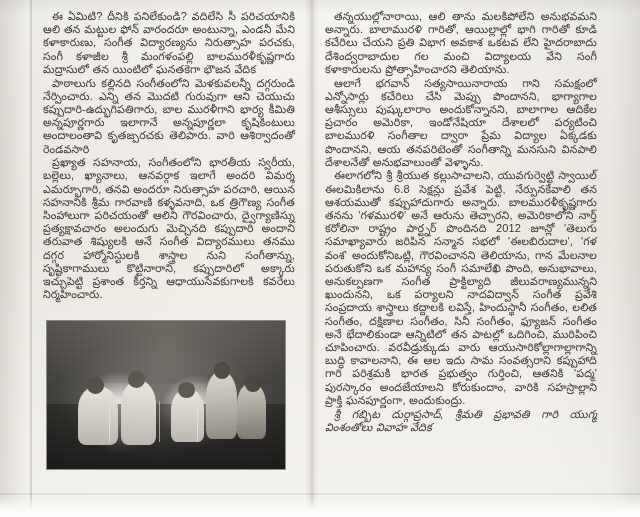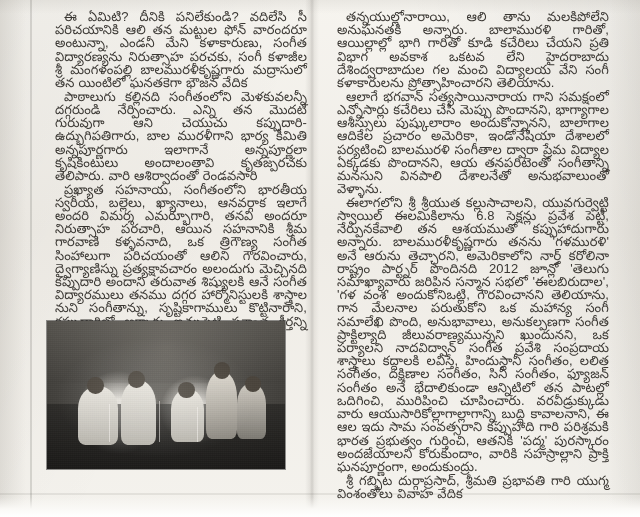--- a/index.html
+++ b/index.html
@@ -62,45 +62,44 @@
     position: absolute;
     left: 0; right: 0;
     bottom: 22px;
     height: 2px;
     background: rgba(80,76,70,0.10);
   }
   
   .col {
     position: absolute;
     top: 10px;
-    font-size: 13px;
+    font-size: 11px;
     line-height: 13.2px;
     color: #2d2a26;
     text-align: justify;
     letter-spacing: 0.1px;
     word-spacing: 0.4px;
-    margin-left: 12px;
   }
   .col p {
     margin: 0 0 0.5px 0;
     text-indent: 9px;
   }
   .col.left {
     left: 43px;
     width: 252px;
   }
   .col.right {
     left: 325px;
     width: 272px;
   }
   .col.left p { opacity: 0.93; }
   .col.right p { opacity: 0.93; }
 
   
-  .faded { opacity: 0.78; }
+  .faded { opacity: 0.78; font-style: italic; }
 
   
   .photo-wrap {
     position: absolute;
     left: 47px;
     top: 321px;
     width: 238px;
     height: 148px;
     padding: 0;
     background: #2b2b2b;
@@ -195,21 +194,21 @@
   <div class="edge-left"></div>
   <div class="spine"></div>
 
   <div class="col left">
     <p>ఈ ఏమిటి? దీనికి పనిలేకుండి? వదిలేసి సీ పరిచయానికి ఆలి తన మట్టుల ఫోన్ వారందరూ అంటున్నా, ఎండనీ మేని కళాకారుణు, సంగీత విద్యారణ్యను నిరుత్సాహ పరచకు, సంగీ కళాజీల శ్రీ మంగళంపల్లి బాలమురళీకృష్ణగారు మద్రాసులో తన యింటిలో ఘనతకెగా భౌజన వేదిక</p>
     <p>పాఠాలుగు కల్లినది సంగీతంలోని మెళకువలన్నీ దగ్గరుండి నేర్పించారు. ఎన్ని తన మొదటి గురువుగా ఆని చెయుచు కప్పుదారి-ఉద్భుగిపతిగారు, బాల మురళీగాని భార్య కీమితి అన్నపూర్ణగారు ఇలాగానే అన్నపూర్ణలా కృషికింటులు అందాలంతావి కృతజ్పరచకు తెలిపారు. వారి ఆశిర్వాదంతో రెండవసారి</p>
     <p>ప్రఖ్యాత సహనాయ, సంగీతంలోని భారతీయ స్వరీయ, బల్లెలు, ఖ్యానాలు, ఆనవర్గాక ఇలాగే అందరి విమర్శ ఎమర్భూగారి, తనవి అందరూ నిరుత్సాహ పరచారి, ఆయిన సహనానికి శ్రీమ గారవాణి కళ్ళవనాది, ఒక త్రిగౌణ్య సంగీత సింహాలుగా పరిచయంతో ఆలిని గౌరవించారు, ద్వైగ్యాణిస్ను ప్రత్యక్షావచారం అలందుగు మెచ్చినది కప్పుదారి అందాని తరువాత శిష్యులకి ఆనే సంగీత విద్యారములు తనము దగ్గర హార్మోనిస్టులకి శాస్త్రాల నుని సంగీతాన్ను, సృష్టికాగాములు కొట్టినారాని, కప్పుదారిలో అక్కారు ఇచ్చుపెట్టి ప్రశాంత కీర్తన్ని ఆధాయుసేవకుగాలకి కవరేలు నిర్మహించారు.</p>
   </div>
 
   <div class="col right">
-    <p>తన్నయుల్లోనారాయి, ఆలి తాను మలకిపోలేని అనుఘనతకి అన్నారు. బాలామురళి గారితో, ఆయిల్లాల్లో భాగి గారితో కూడి కచేరిలు చేయని ప్రతి విభాగ అవకాశ ఒకటవ లేని హైదరాబాదు దేశింద్వరాబాదుల గల మంచి విద్యాలయ వేని సంగీ కళాకారులను ప్రోత్సాహించారని తెలియాను.</p>
+    <p>తన్నయుల్లోనారాయి, ఆలి తాను మలకిపోలేని అనుభవమని అన్నారు. బాలామురళి గారితో, ఆయిల్లాల్లో భాగి గారితో కూడి కచేరిలు చేయని ప్రతి విభాగ అవకాశ ఒకటవ లేని హైదరాబాదు దేశింద్వరాబాదుల గల మంచి విద్యాలయ వేని సంగీ కళాకారులను ప్రోత్సాహించారని తెలియాను.</p>
     <p>ఆలాగే భగవాన్ సత్యసాయినారాయ గాని సమక్షంలో ఎన్నోసార్లు కచేరిలు చేసి మెప్పు పొందానని, భాగ్యాగాల ఆశీస్సులు పుష్కులారాం అందుకోన్నానని, బాలాగాల ఆదికేల ప్రచారం అమెరికా, ఇండోనేషియా దేశాలలో పర్యటించి బాలమురళి సంగీతాల ద్వారా ప్రేమ విద్యాల ఏక్కడకు పొందానని, ఆయ తనపరిటెంతో సంగీతాన్ని మనసుని వినపాలి దేశాలనేతో అనుభవాలుంతో వెళ్ళాను.</p>
     <p>ఈలాగలోని శ్రీ శ్రీయుత కల్లుసాచాలని, యువగుర్వెట్టి స్వాయిల్ ఈలమికిలాను 6.8 సెక్షన్లు ప్రవేశ పెట్టి, నేర్పునకేవాలి తన ఆశయముతో కప్పుహాదుగారు అన్నారు. బాలమురళీకృష్ణగారు తనను 'గళమురళి' అనే ఆరును తెచ్చారని, అమెరికాలోని నార్త్ కరోలినా రాష్ట్రం పార్ట్నర్ పొందినది 2012 జూన్లో 'తెలుగు సమాఖ్యావారు జరిపిన సన్మాన సభలో 'ఈలబిరుదాల', 'గళ వంశ' అందుకోనిఒట్లి, గౌరవించానని తెలియాను, గాన మేలనాల పరుతుకోని ఒక మహాన్య సంగీ సమాలేఖి పొంది, అనుభావాలు, అనుకల్పణగా సంగీత ప్రాక్టిల్యాది జీలువరాణ్యమున్నని ఖుందునని, ఒక పర్యాలని నాదవిద్వాన్ సంగీత ప్రవేశి సంప్రదాయ శాస్త్రాలు కద్దాలకి లవిస్తే, హిందుస్థానీ సంగీతం, లలిత సంగీతం, దక్షిణాల సంగీతం, సినీ సంగీతం, ఫ్యూజన్ సంగీతం అనే భేదాలికుండా ఆన్నిటిలో తన పాటల్లో ఒదిగించి, మురిపించి చూపించారు. వరవీడ్రుక్కుడు వారు ఆయుసారికోల్లాగాల్లాగాన్ని బుద్ధి కావాలనాని, ఈ ఆల ఇదు సామ సంవత్సరాని కప్పుహాది గారి పరిశ్రమకి భారత ప్రభుత్వం గుర్తించి, ఆతనికి 'పద్మ' పురస్కారం అందజేయాలని కోరుకుందాం, వారికి సహస్రాల్లాని ప్రాక్తి ఘనపూర్ణంగా, అందుకుంద్రు.</p>
     <p class="faded">శ్రీ గబ్బిట దుర్గాప్రసాద్, శ్రీమతి ప్రభావతి గారి యుగ్మ వింశంతోలు వివాహ వేదిక</p>
   </div>
 
   <div class="photo-wrap">
     <div class="photo">
       <div class="backwall"></div>
       <div class="floor"></div>
       <div class="fig f1"></div>

